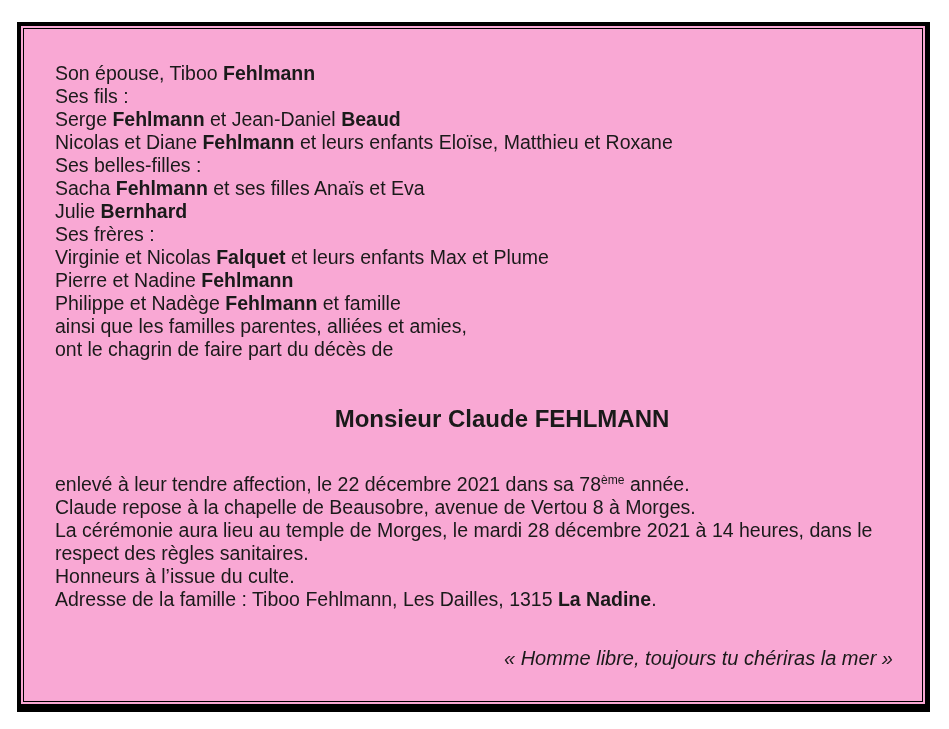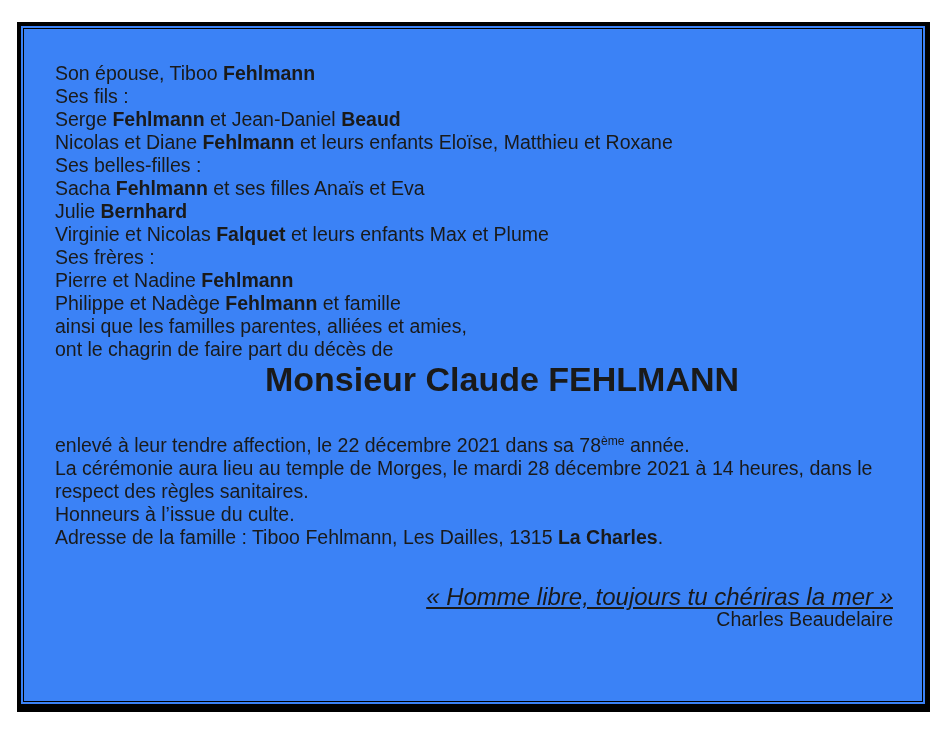--- a/index.html
+++ b/index.html
@@ -19,21 +19,21 @@
   .frame-outer {
     position: absolute;
     left: 17px;
     top: 22px;
     width: 913px;
     height: 690px;
     box-sizing: border-box;
     border: solid #000000;
     border-width: 4px 5px 8px 4px;
     padding: 2px;
-    background: #3b82f6;
+    background: #f9a8d4;
   }
   .frame-inner {
     width: 100%;
     height: 100%;
     box-sizing: border-box;
     border: 1px solid #000000;
     padding: 33px 29px 0 31px;
     overflow: hidden;
   }
   .text-line {
@@ -41,39 +41,39 @@
     line-height: 23px;
     white-space: nowrap;
   }
   .text-line .bold { font-weight: bold; }
   .text-line sup {
     font-size: 0.62em;
     vertical-align: super;
     line-height: 0;
   }
   .deceased-title {
-    font-size: 34px;
+    margin-top: 39px;
+    font-size: 24px;
     line-height: 37px;
     font-weight: bold;
     text-align: center;
     position: relative;
     left: 28px;
     white-space: nowrap;
   }
   .closing-block { margin-top: 36px; }
   .quote-block {
     margin-top: 36px;
     text-align: right;
   }
   .quote-line {
-    font-size: 24px;
+    font-size: 20px;
     line-height: 23px;
     font-style: italic;
     white-space: nowrap;
-    text-decoration: underline;
   }
   .quote-author {
     font-size: 19.5px;
     line-height: 23px;
     white-space: nowrap;
   }
 </style>
 </head>
 <body>
 
@@ -82,38 +82,38 @@
     <div class="frame-inner">
 
       <div class="family-block">
           <div class="text-line"><span>Son épouse, Tiboo </span><span class="bold">Fehlmann</span></div>
           <div class="text-line"><span>Ses fils :</span></div>
           <div class="text-line"><span>Serge </span><span class="bold">Fehlmann</span><span> et Jean-Daniel </span><span class="bold">Beaud</span></div>
           <div class="text-line"><span>Nicolas et Diane </span><span class="bold">Fehlmann</span><span> et leurs enfants Eloïse, Matthieu et Roxane</span></div>
           <div class="text-line"><span>Ses belles-filles :</span></div>
           <div class="text-line"><span>Sacha </span><span class="bold">Fehlmann</span><span> et ses filles Anaïs et Eva</span></div>
           <div class="text-line"><span>Julie </span><span class="bold">Bernhard</span></div>
+          <div class="text-line"><span>Ses frères :</span></div>
           <div class="text-line"><span>Virginie et Nicolas </span><span class="bold">Falquet</span><span> et leurs enfants Max et Plume</span></div>
-          <div class="text-line"><span>Ses frères :</span></div>
           <div class="text-line"><span>Pierre et Nadine </span><span class="bold">Fehlmann</span></div>
           <div class="text-line"><span>Philippe et Nadège </span><span class="bold">Fehlmann</span><span> et famille</span></div>
           <div class="text-line"><span>ainsi que les familles parentes, alliées et amies,</span></div>
           <div class="text-line"><span>ont le chagrin de faire part du décès de</span></div>
         </div>
 
       <div class="deceased-title">Monsieur Claude FEHLMANN</div>
 
       <div class="closing-block">
           <div class="text-line"><span>enlevé à leur tendre affection, le 22 décembre 2021 dans sa 78</span><sup>ème</sup><span> année.</span></div>
+          <div class="text-line"><span>Claude repose à la chapelle de Beausobre, avenue de Vertou 8 à Morges.</span></div>
           <div class="text-line"><span>La cérémonie aura lieu au temple de Morges, le mardi 28 décembre 2021 à 14 heures, dans le</span></div>
           <div class="text-line"><span>respect des règles sanitaires.</span></div>
           <div class="text-line"><span>Honneurs à l’issue du culte.</span></div>
-          <div class="text-line"><span>Adresse de la famille : Tiboo Fehlmann, Les Dailles, 1315 </span><span class="bold">La Charles</span><span>.</span></div>
+          <div class="text-line"><span>Adresse de la famille : Tiboo Fehlmann, Les Dailles, 1315 </span><span class="bold">La Nadine</span><span>.</span></div>
         </div>
 
       <div class="quote-block">
         <div class="quote-line">« Homme libre, toujours tu chériras la mer »</div>
-        <div class="quote-author">Charles Beaudelaire</div>
       </div>
 
     </div>
   </div>
 </div>
 
 </body></html>

